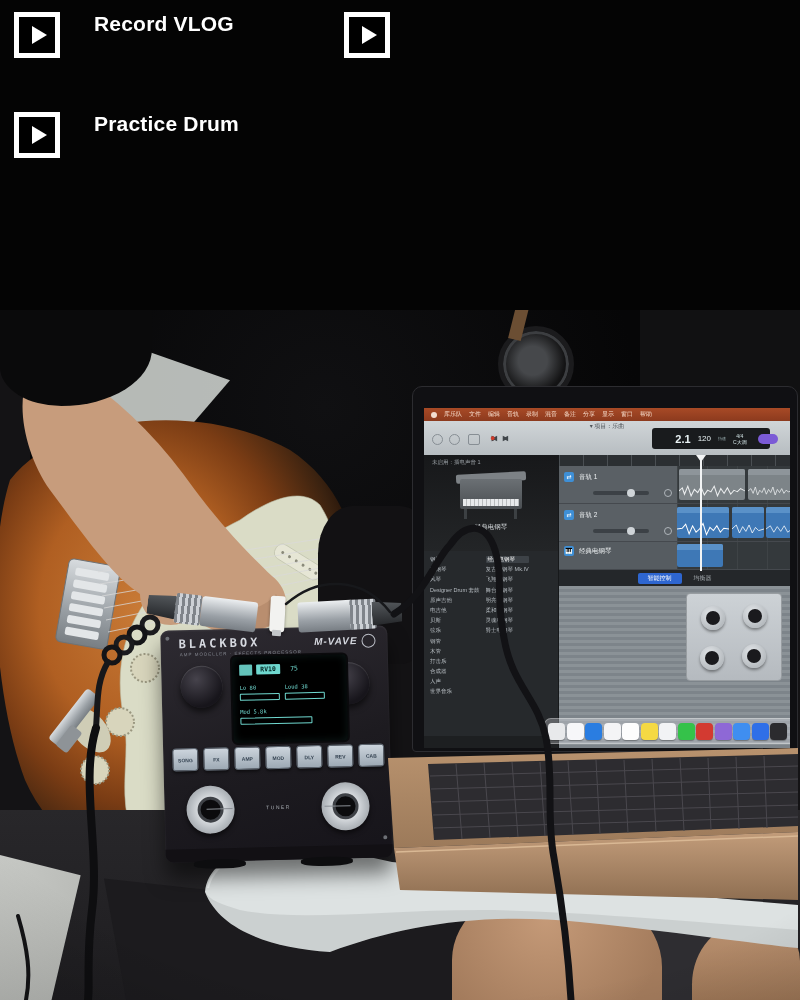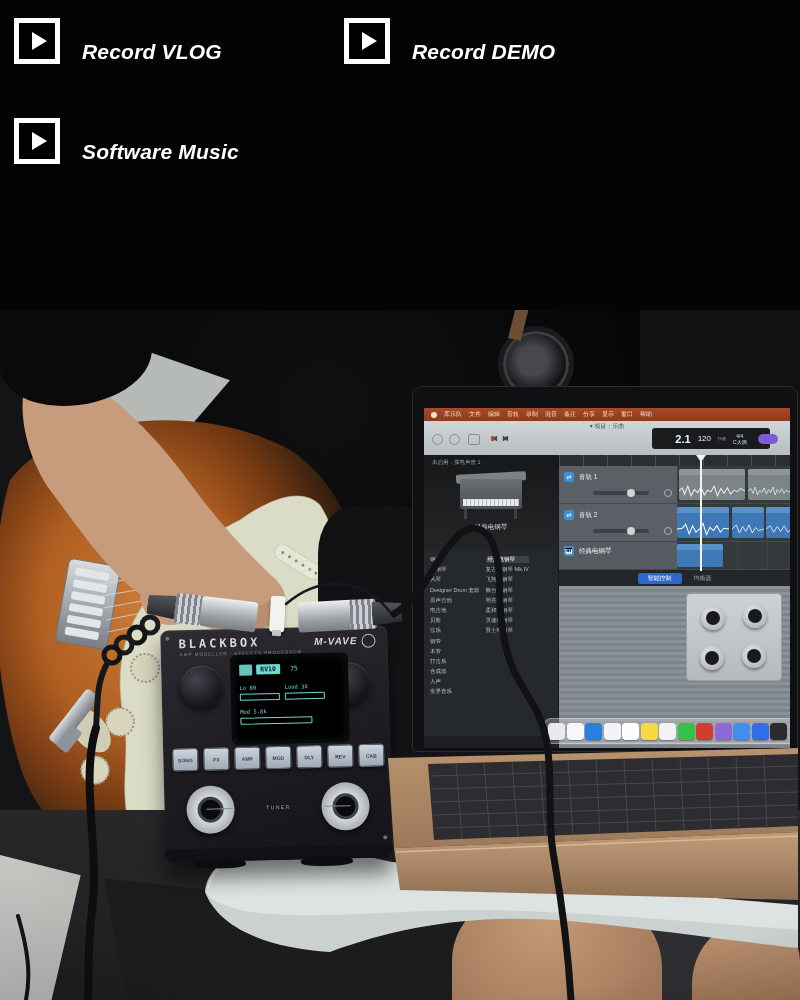--- a/index.html
+++ b/index.html
@@ -2,21 +2,21 @@
 <html><head>
 <meta charset="utf-8">
 <style>
   html,body{margin:0;padding:0;background:#000;}
   .stage{position:relative;width:800px;height:1000px;overflow:hidden;background:#000;
          font-family:"Liberation Sans",sans-serif;}
   
   .banner{position:absolute;left:0;top:0;width:800px;height:310px;background:#040404;
           display:grid;grid-template-columns:330px 1fr;grid-template-rows:100px auto;
           padding:12px 0 0 14px;box-sizing:border-box;}
-  .feat-item{display:flex;align-items:flex-end;gap:22px;height:52px;font-style:italic;}
+  .feat-item{display:flex;align-items:flex-start;gap:34px;height:52px;}
   .play-box{width:36px;height:36px;border:5px solid #fff;display:flex;align-items:center;
             justify-content:center;flex:0 0 auto;background:#000;}
   .play-tri{width:0;height:0;border-left:15px solid #fff;border-top:9px solid transparent;
             border-bottom:9px solid transparent;margin-left:4px;}
   .feat-label{color:#fff;font-size:21px;font-weight:700;letter-spacing:.2px;line-height:1.15;}
   .feat-item:nth-child(4) .feat-label{width:300px;text-align:center;}
   
   .photo{position:absolute;left:0;top:310px;width:800px;height:690px;background:#141315;overflow:hidden;}
   .photo *{position:absolute;}
   .wall-a{left:686px;top:0;width:114px;height:50px;background:linear-gradient(100deg,#c2c6c3,#9b9f9d);
@@ -196,27 +196,26 @@
       <div class="feat-item">
       <span class="play-box">
           <span class="play-tri"></span>
         </span>
       <span class="feat-label">Record VLOG</span>
     </div>
       <div class="feat-item">
       <span class="play-box">
           <span class="play-tri"></span>
         </span>
-      <span class="feat-label">Record DEMO</span>
     </div>
       <div class="feat-item">
       <span class="play-box">
           <span class="play-tri"></span>
         </span>
-      <span class="feat-label">Software Music</span>
+      <span class="feat-label">Practice Drum</span>
     </div>
     </section>
 
   <section class="photo">
     <div class="wall-a"></div>
     <div class="wall-b"></div>
     <div class="torso"></div>
     <div class="torso-right"></div>
     <div class="shirt-patch"></div>
     <div class="lens"></div>

